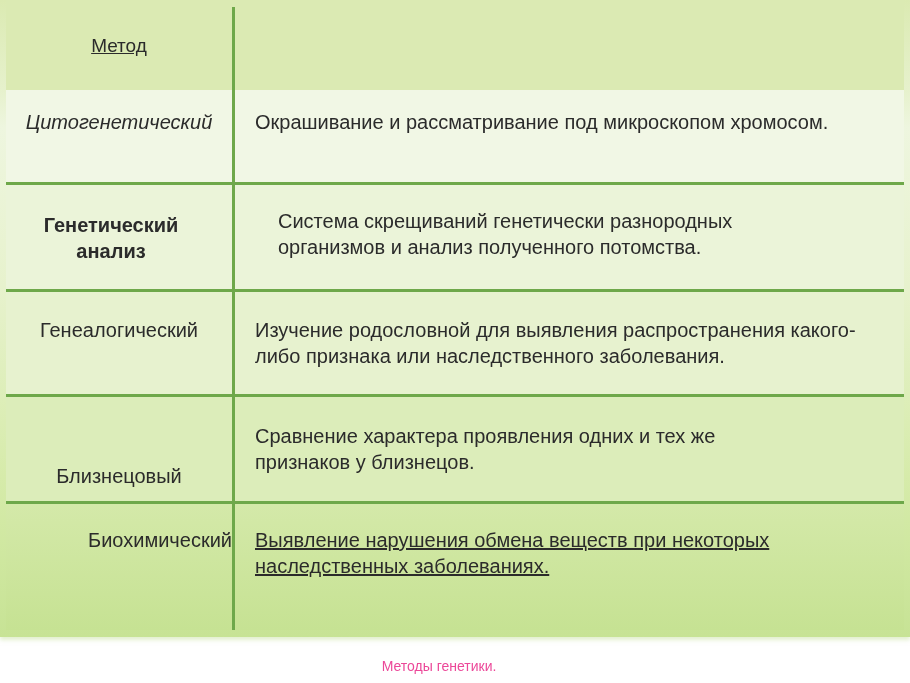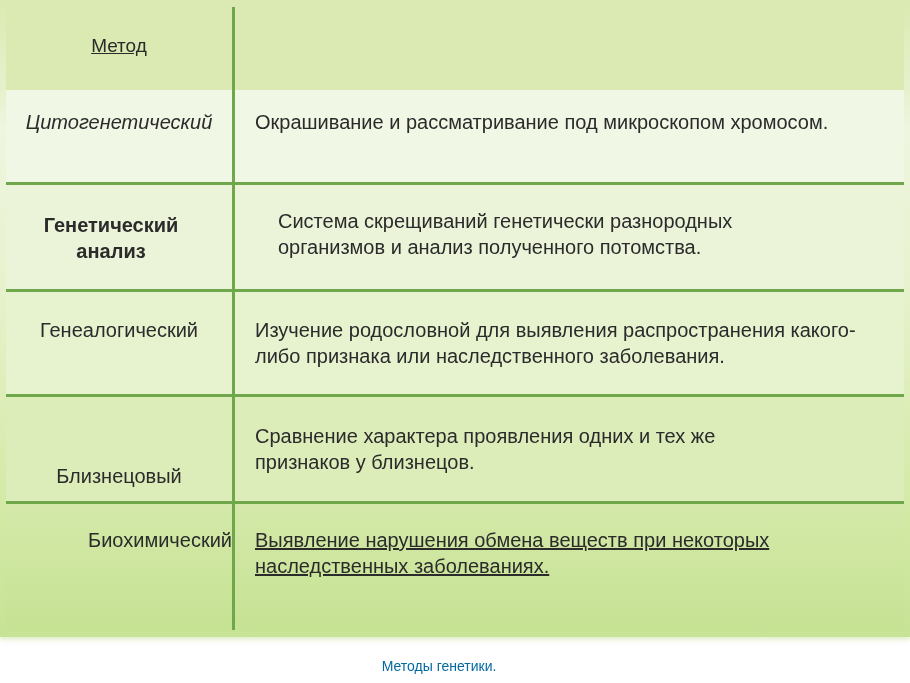--- a/index.html
+++ b/index.html
@@ -29,21 +29,21 @@
     }
     .cell {
       position: absolute; color: #2b2b2b; font-size: 20px; line-height: 26px;
     }
     .method { left: 0; width: 226px; text-align: center; }
     .desc { left: 249px; width: 640px; text-align: left; }
     .hdr-method { left: 0; width: 226px; top: 33px; text-align: center; font-size: 19px; text-decoration: underline; }
     .hdr-desc { left: 249px; width: 580px; top: 33px; text-align: center; font-size: 19px; }
     .caption {
       position: absolute; left: 0; top: 658px; width: 878px; text-align: center;
-      font-size: 14px; color: #0369a1;
+      font-size: 14px; color: #ec4899;
     }
   </style>
 </head>
 <body>
 
 <div class="panel">
   <div class="panel-inner">
     <div class="header-band"></div>
     <div class="row-band" style="top:90px;height:92px;background:#f1f7e5;"></div>
     <div class="row-band" style="top:185px;height:104px;background:#ebf4d9;"></div>

